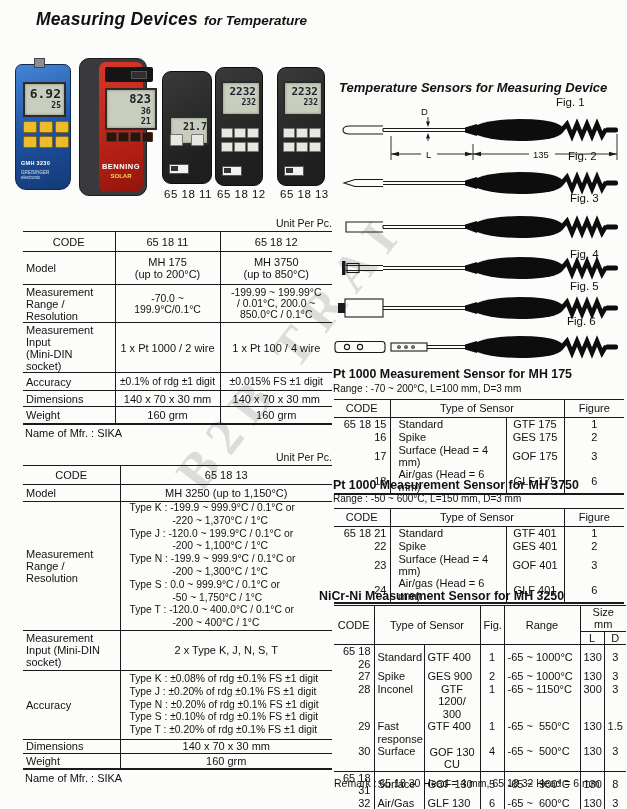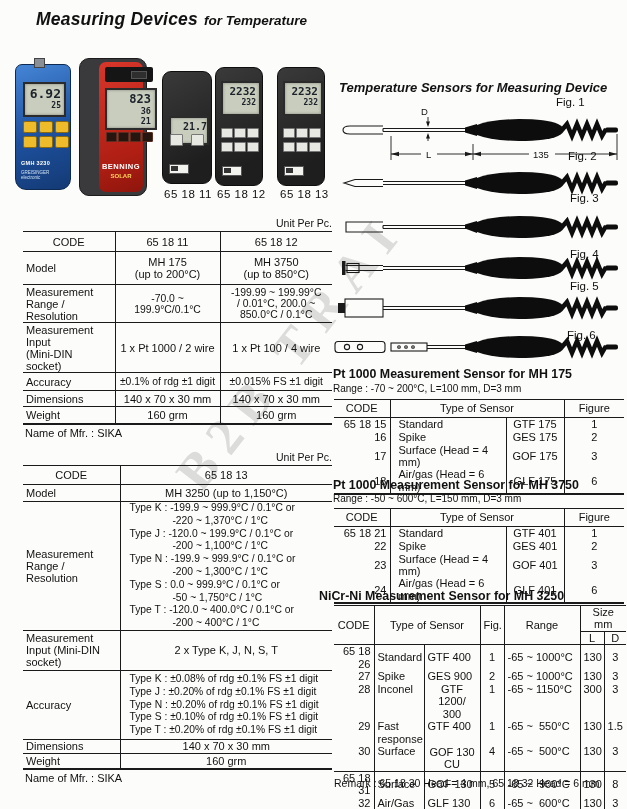--- a/index.html
+++ b/index.html
@@ -177,21 +177,21 @@
   <div class="abs caption" style="left:217px;top:188px;">65 18 12</div>
   <div class="abs caption" style="left:280px;top:188px;">65 18 13</div>
 
   <div class="abs h2i" style="left:339px;top:80px;">Temperature Sensors for Measuring Device</div>
 
   <div class="abs figlab" style="left:556px;top:96px;">Fig. 1</div>
   <div class="abs figlab" style="left:568px;top:150px;">Fig. 2</div>
   <div class="abs figlab" style="left:570px;top:192px;">Fig. 3</div>
   <div class="abs figlab" style="left:570px;top:248px;">Fig. 4</div>
   <div class="abs figlab" style="left:570px;top:280px;">Fig. 5</div>
-  <div class="abs figlab" style="left:567px;top:329px;">Fig. 6</div>
+  <div class="abs figlab" style="left:567px;top:315px;">Fig. 6</div>
 
   <svg class="abs" style="left:333px;top:92px;z-index:1;" width="292" height="278" viewBox="0 0 292 278">
     <g stroke="#1a1a1a" fill="none" stroke-width="1.1">
 
       <path d="M50 34 H17 Q10 34 10 38 Q10 42 17 42 H50"></path>
       <path d="M50 87.5 H22 L11 91 L22 94.5 H50"></path>
       <path d="M50 130 H13 V140 H50"></path>
       <path d="M12.5 173.5 H50 M12.5 178.5 H50"></path>
       <rect x="14" y="171.5" width="12" height="9"></rect>
       <rect x="12" y="207" width="38" height="18"></rect>

